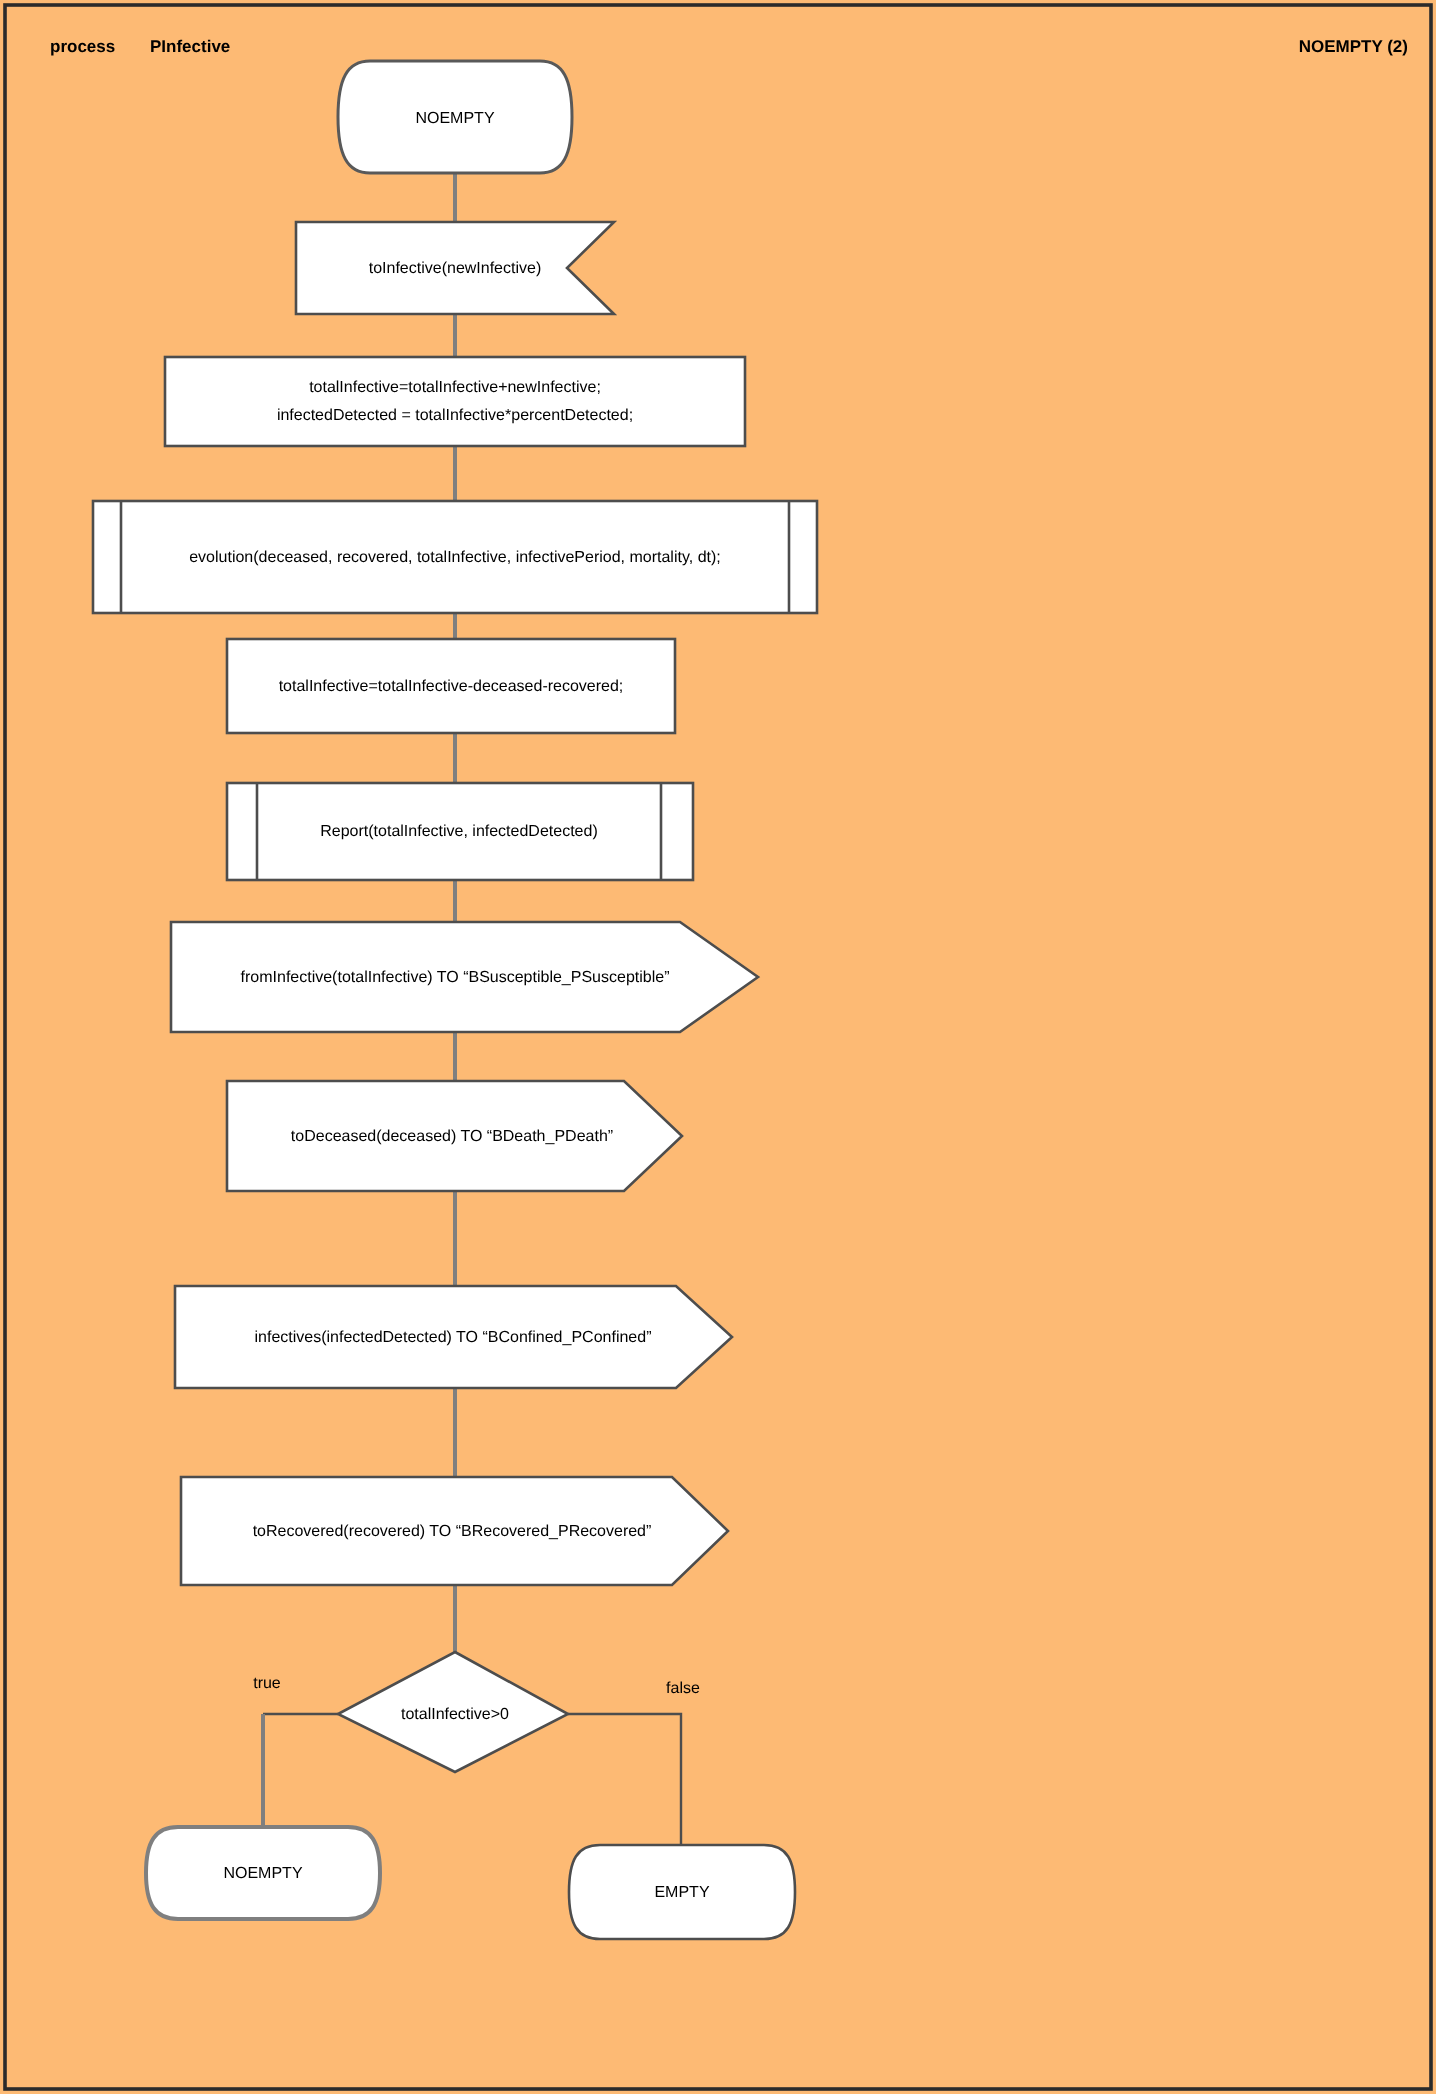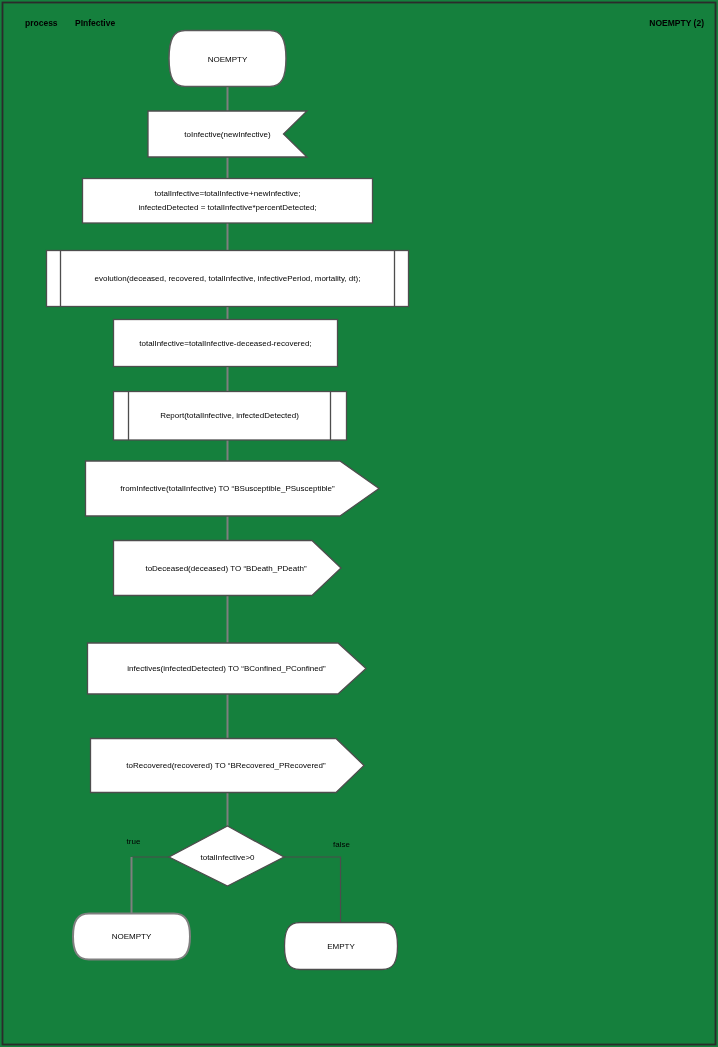--- a/index.html
+++ b/index.html
@@ -1,19 +1,19 @@
 <!DOCTYPE html>
 <html style="--connector: #7f7f7f; --outline: #4d4d4d; --fill: #ffffff; --text: #000000; --border: #2b2b2b;"><head>
 <meta charset="utf-8">
 <style>
   html,body{margin:0;padding:0;background:#fff;}
   .page{
     position:relative;
     width:718px;height:1047px;
-    background:#15803d;
+    background:#fdba74;
     font-family:"Liberation Sans", sans-serif;
   }
   svg{display:block;}
   svg text{
     font-family:"Liberation Sans", sans-serif;
     font-size:8px;
     fill:var(--text,#000);
   }
   text.hdr{font-weight:bold;font-size:8.5px;}
   .shape{fill:var(--fill,#fff);stroke:var(--outline,#4d4d4d);stroke-width:1.3;}

